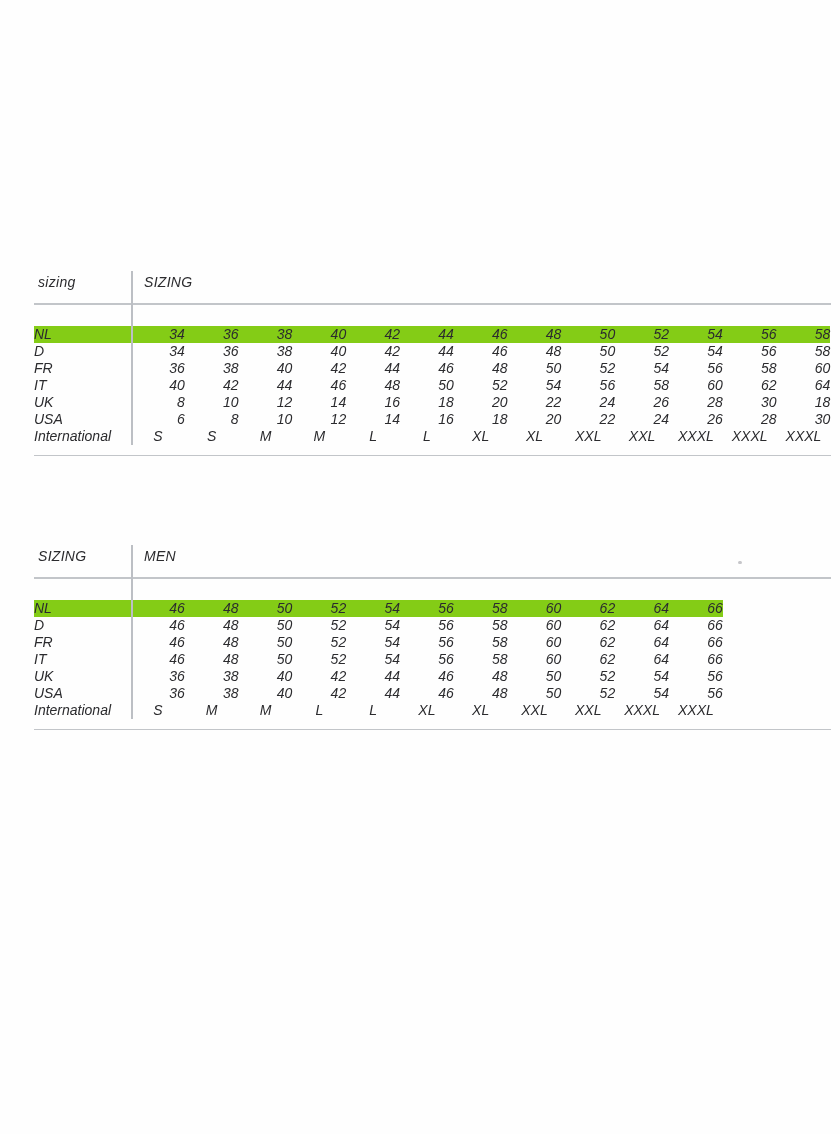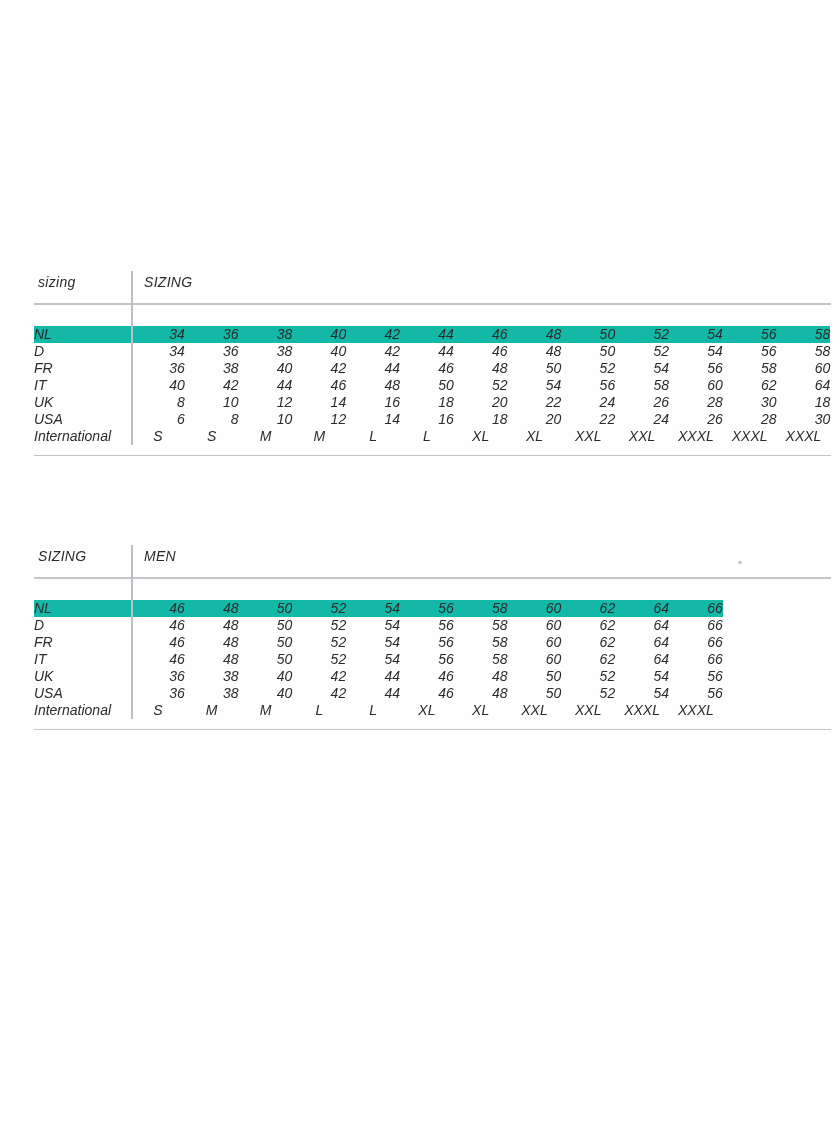--- a/index.html
+++ b/index.html
@@ -73,21 +73,21 @@
   }
   td.cell {
     text-align: right;
     padding-right: 7px;
   }
   td.cell.intl {
     text-align: center;
     padding-right: 0;
   }
   tr.highlight td {
-    background: #14b8a6;
+    background: #84cc16;
   }
 
   .bottom-rule {
     margin-top: 10px;
   }
 
   .speck {
     position: absolute;
     left: 738px;
     top: 561px;

